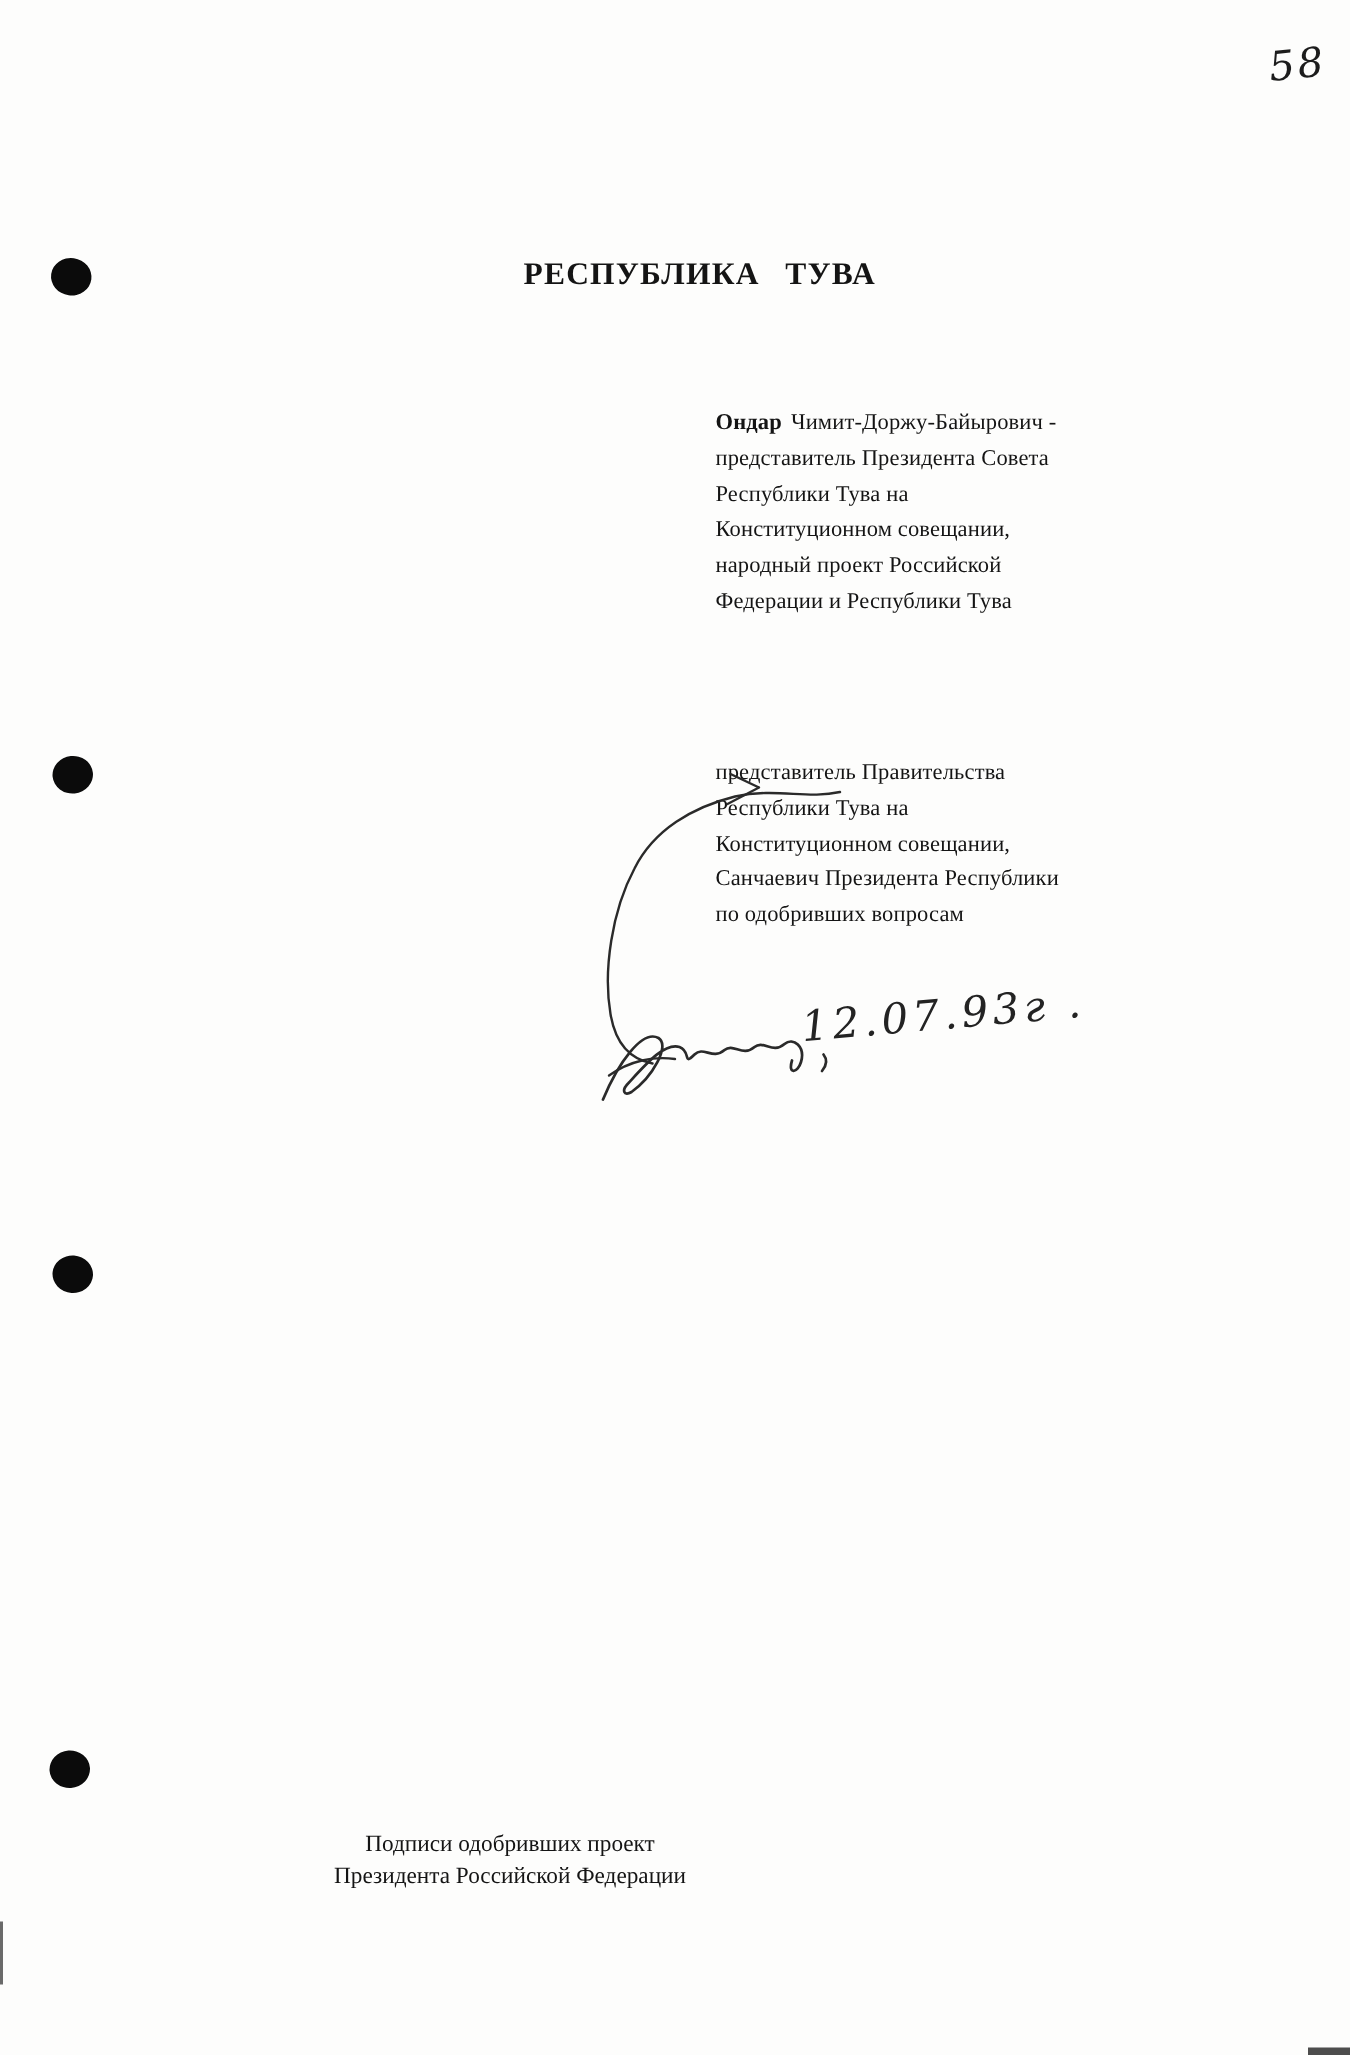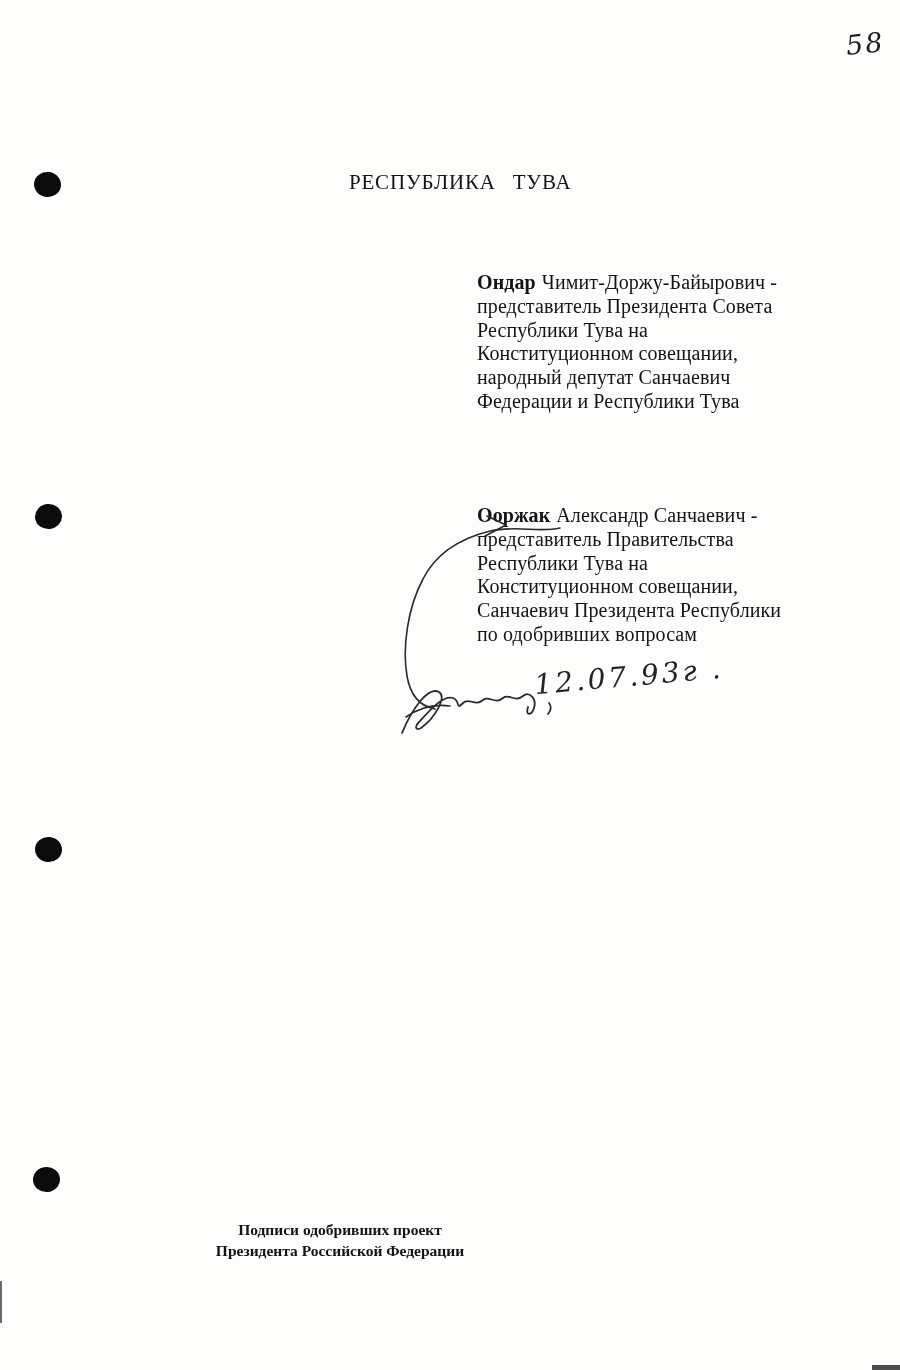--- a/index.html
+++ b/index.html
@@ -27,31 +27,31 @@
     letter-spacing: 2px;
     color: #1c1c1c;
     transform: rotate(-6deg);
   }
   
   .doc-title {
     position: absolute;
     left: 349px;
     top: 170px;
     font-size: 21px;
-    font-weight: normal;
+    font-weight: bold;
     letter-spacing: 0.8px;
     word-spacing: 11px;
     white-space: nowrap;
   }
   
   .delegate {
     position: absolute;
     left: 477px;
     width: 360px;
-    font-size: 20px;
+    font-size: 15px;
     line-height: 23.8px;
     letter-spacing: 0.1px;
   }
   .delegate-1 { top: 271px; }
   .delegate-2 { top: 504px; }
   .delegate .line { white-space: nowrap; }
   .delegate-name {
     font-weight: bold;
     margin-right: 6px;
   }
@@ -94,21 +94,21 @@
     white-space: nowrap;
   }
   
   .footer-caption {
     position: absolute;
     left: 165px;
     top: 1219px;
     width: 350px;
     text-align: center;
     font-size: 15.5px;
-    font-weight: bold;
+    font-weight: normal;
     line-height: 21px;
   }
   
   .artifact-bar {
     position: absolute;
     left: 872px;
     top: 1365px;
     width: 28px;
     height: 5px;
     background: #4d4d4d;
@@ -131,28 +131,25 @@
 
   <div class="doc-title">РЕСПУБЛИКА ТУВА</div>
 
   <div class="delegate delegate-1">
     <div class="line">
       <span class="delegate-name">Ондар</span><span>Чимит-Доржу-Байырович -</span>
     </div>
     <div class="line">представитель Президента Совета</div>
     <div class="line">Республики Тува на</div>
     <div class="line">Конституционном совещании,</div>
-    <div class="line">народный депутат Санчаевич</div>
+    <div class="line">народный проект Российской</div>
     <div class="line">Федерации и Республики Тува</div>
   </div>
 
   <div class="delegate delegate-2">
-    <div class="line">
-      <span class="delegate-name">Ооржак</span><span>Александр Санчаевич -</span>
-    </div>
     <div class="line">представитель Правительства</div>
     <div class="line">Республики Тува на</div>
     <div class="line">Конституционном совещании,</div>
     <div class="line">Санчаевич Президента Республики</div>
     <div class="line">по одобривших вопросам</div>
   </div>
 
   <svg class="signature-svg" viewBox="0 0 300 245" xmlns="http://www.w3.org/2000/svg">
 
     <path stroke-width="1.6" d="M 170 33 C 148 38, 128 30, 100 36 C 72 43, 46 58, 33 84 C 18 112, 12 152, 17 181 C 20 199, 29 211, 45 214"></path>

